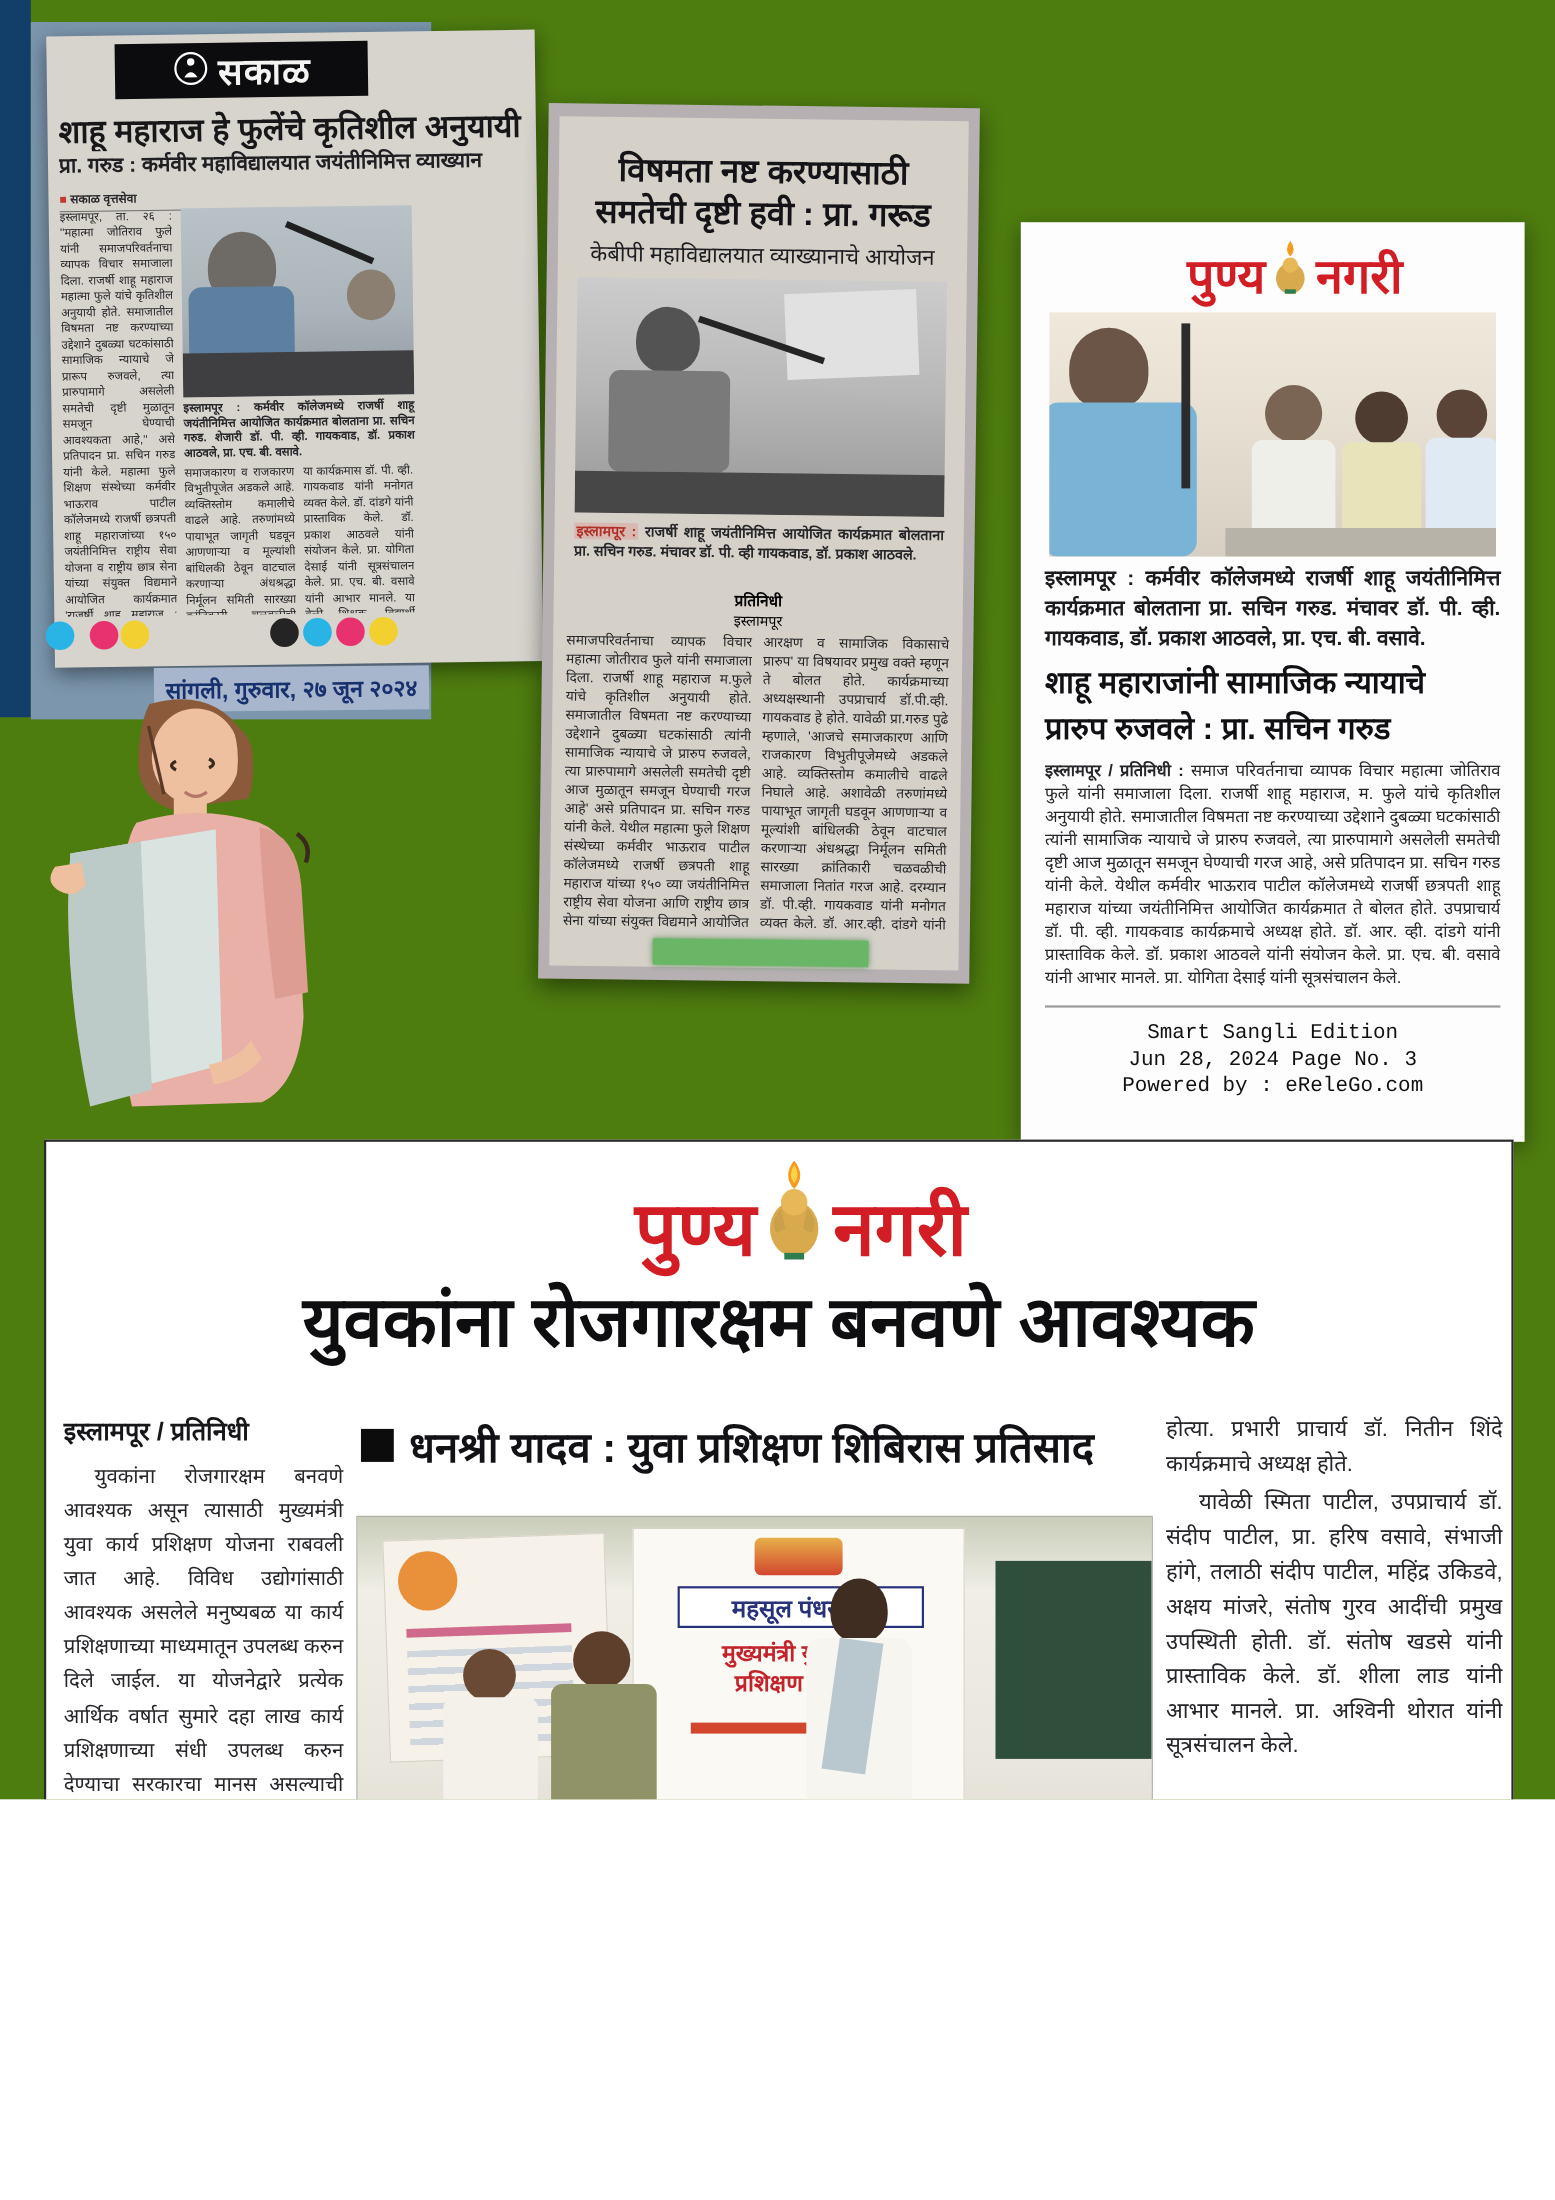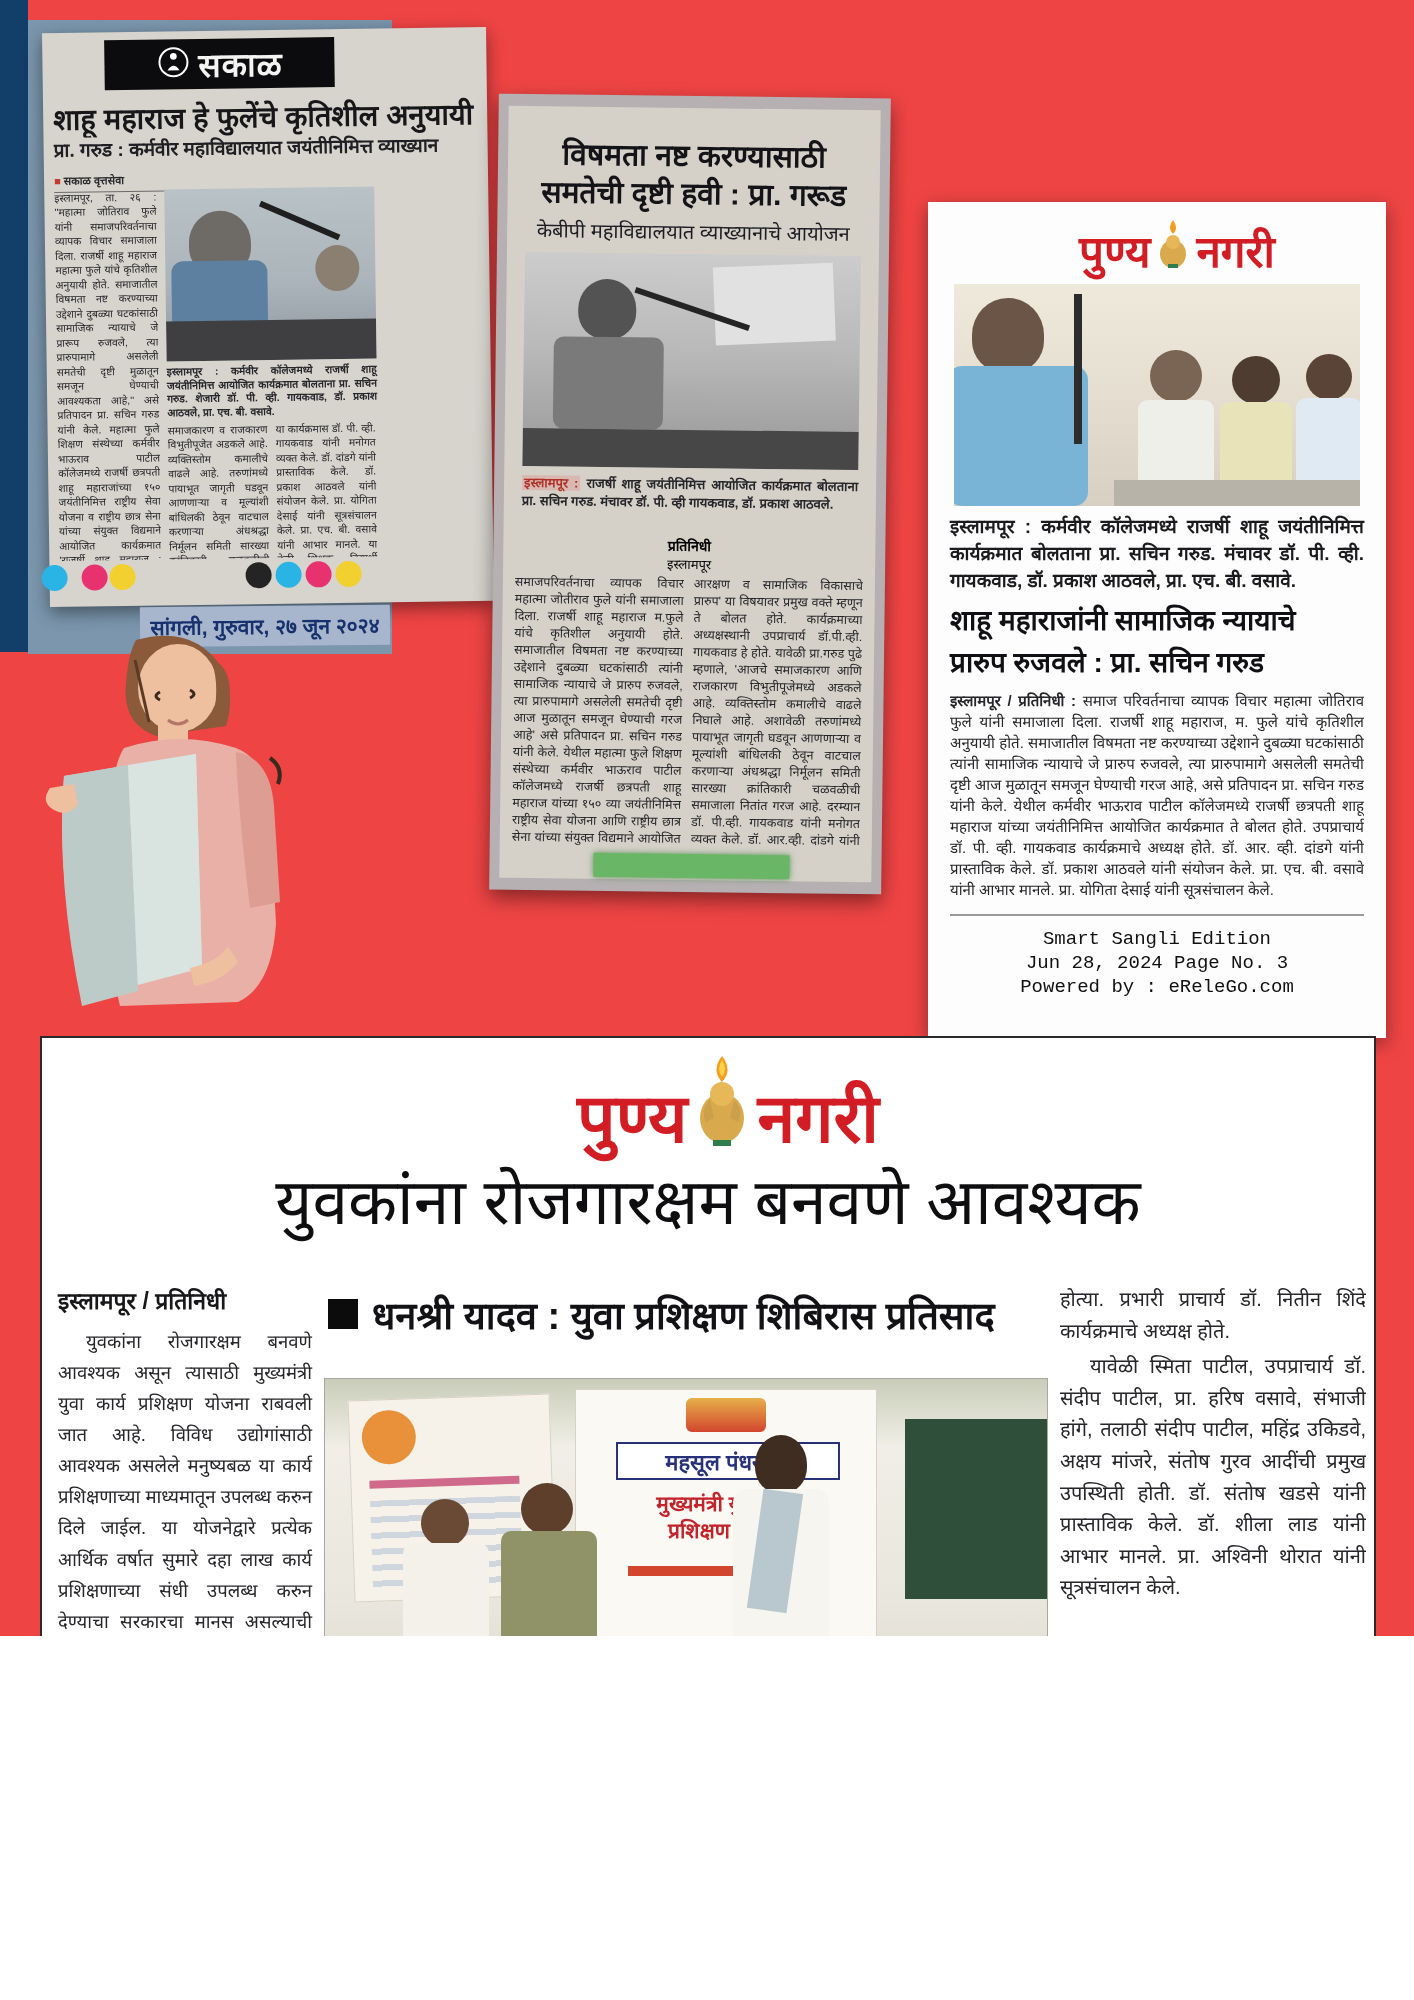--- a/index.html
+++ b/index.html
@@ -1,17 +1,17 @@
 <!DOCTYPE html>
 <html><head>
 <meta charset="utf-8">
 <style>
   html,body{margin:0;padding:0;}
   body{font-family:"Liberation Sans","DejaVu Sans",sans-serif;}
-  #page{position:relative;width:1414px;height:1636px;background:#ef4444;overflow:hidden;}
+  #page{position:relative;width:1414px;height:1636px;background:#4d7c0f;overflow:hidden;}
   .abs{position:absolute;}
   
   .paper{background:#d7d4ce;box-shadow:0 6px 18px rgba(0,0,0,.45);}
   .news{color:#26262a;text-align:justify;}
   
   #panelA{left:28px;top:20px;width:364px;height:634px;background:#7b96ad;}
   #edgeStripe{left:0;top:0;width:28px;height:652px;background:#123f69;}
   #paperA{left:46px;top:30px;width:444px;height:574px;transform:rotate(-0.8deg);}
   .sakal-masthead{left:62px;top:8px;width:230px;height:50px;background:#0c0c0e;display:flex;align-items:center;justify-content:center;gap:8px;}
   .sakal-masthead .t{color:#f4f4f2;font-size:33px;font-weight:bold;letter-spacing:1px;}
@@ -55,21 +55,21 @@
   #bodyC .lead{font-weight:bold;}
   #dividerC{left:22px;top:712px;width:414px;height:2px;background:#9a9a9a;}
   .monoline{width:100%;text-align:center;font-family:"Liberation Mono","DejaVu Sans Mono",monospace;font-size:19px;color:#111;}
   #footC1{top:726px;} #footC2{top:750px;} #footC3{top:774px;}
   
   #cartoon{left:40px;top:628px;width:300px;height:386px;}
   
   #panelD{left:40px;top:1036px;width:1336px;height:980px;background:#ffffff;border:2px solid #2a2a2a;box-sizing:border-box;}
   #logoD{left:0;top:10px;width:100%;height:104px;}
   #logoD .pn-red{font-size:68px;line-height:1;}
-  #headlineD{left:0;top:118px;width:100%;text-align:center;font-size:64px;font-weight:normal;color:#0e0e10;}
+  #headlineD{left:0;top:118px;width:100%;text-align:center;font-size:64px;font-weight:bold;color:#0e0e10;}
   #leftColD{left:16px;top:246px;width:254px;}
   #leftByD{width:100%;font-size:23px;font-weight:bold;color:#17171a;}
   #leftTxtD{margin-top:10px;font-size:18.5px;line-height:1.68;text-indent:28px;}
   #subheadD{left:286px;top:250px;width:1032px;font-size:38px;font-weight:bold;color:#121216;white-space:nowrap;overflow:hidden;}
   #subheadD .sq{display:inline-block;width:30px;height:30px;background:#0c0c0c;margin-right:14px;}
   #photoD{left:282px;top:340px;width:722px;height:372px;background:linear-gradient(180deg,#c9cdb9 0%,#f0eee6 18%,#e9e6dd 60%,#d8d4c8 100%);overflow:hidden;border:1px solid #a8a8a0;}
   #captionD{left:268px;top:722px;width:748px;font-size:24px;font-weight:bold;line-height:1.45;color:#17171a;}
   #midColsD{left:268px;top:800px;width:748px;display:flex;gap:26px;}
   #midColsD .c{font-size:22px;line-height:1.5;text-align:justify;}
   #rightColD{left:1018px;top:246px;width:306px;height:700px;overflow:hidden;font-size:20px;line-height:1.58;}

